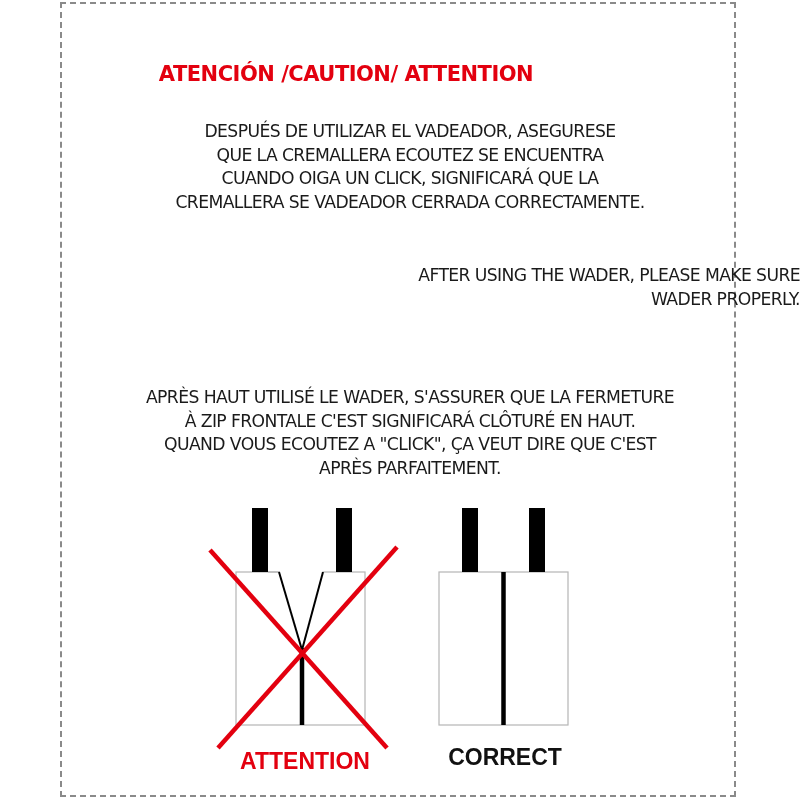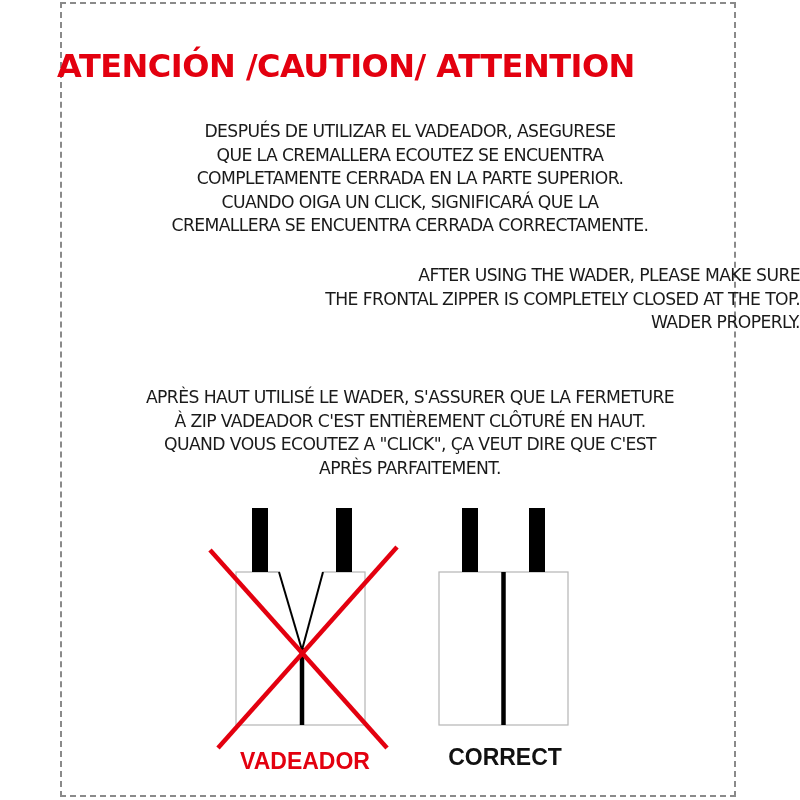--- a/index.html
+++ b/index.html
@@ -2,23 +2,23 @@
 <html><head>
   <meta charset="utf-8">
   <style>
     html, body { margin: 0; padding: 0; background: #ffffff; }
     body { width: 800px; height: 800px; position: relative; overflow: hidden; font-family: "Liberation Sans", sans-serif; }
     .frame {
       position: absolute; left: 60px; top: 2px; width: 676px; height: 795px;
       border: 2px dashed #8a8a8a; box-sizing: border-box;
     }
     .title {
-      position: absolute; left: 0; width: 692px; top: 48px; text-align: center;
+      position: absolute; left: 0; width: 692px; top: 56px; text-align: center;
       color: #e3000f; font-family: "DejaVu Sans", sans-serif; font-weight: bold;
-      font-size: 32px; letter-spacing: -0.5px; line-height: 36px;
+      font-size: 21px; letter-spacing: -0.5px; line-height: 36px;
     }
     .para {
       position: absolute; left: 0; width: 800px; text-align: center;
       color: #1a1a1a; font-family: "DejaVu Sans", sans-serif;
       font-size: 17.2px; line-height: 23.5px; letter-spacing: -0.6px;
     }
     .para div { white-space: nowrap; padding-left: 20px; }
     .p1 { top: 120px; }
     .p2 { top: 264px; text-align: right; }
     .p3 { top: 386px; }
@@ -33,34 +33,32 @@
 </head>
 <body>
 
 <div class="frame"></div>
 
 <div class="title">ATENCIÓN /CAUTION/ ATTENTION</div>
 
 <div class="para p1">
   <div>DESPUÉS DE UTILIZAR EL VADEADOR, ASEGURESE</div>
   <div>QUE LA CREMALLERA ECOUTEZ SE ENCUENTRA</div>
-  <div>COMPLETAMENTE CERRADA EN LA PARTE SUPERIOR.</div>
   <div>CUANDO OIGA UN CLICK, SIGNIFICARÁ QUE LA</div>
-  <div>CREMALLERA SE ENCUENTRA CERRADA CORRECTAMENTE.</div>
+  <div>CREMALLERA SE VADEADOR CERRADA CORRECTAMENTE.</div>
 </div>
 
 <div class="para p2">
   <div>AFTER USING THE WADER, PLEASE MAKE SURE</div>
-  <div>THE FRONTAL ZIPPER IS COMPLETELY CLOSED AT THE TOP.</div>
   <div>WADER PROPERLY.</div>
 </div>
 
 <div class="para p3">
   <div>APRÈS HAUT UTILISÉ LE WADER, S'ASSURER QUE LA FERMETURE</div>
-  <div>À ZIP VADEADOR C'EST ENTIÈREMENT CLÔTURÉ EN HAUT.</div>
+  <div>À ZIP FRONTALE C'EST SIGNIFICARÁ CLÔTURÉ EN HAUT.</div>
   <div>QUAND VOUS ECOUTEZ A "CLICK", ÇA VEUT DIRE QUE C'EST</div>
   <div>APRÈS PARFAITEMENT.</div>
 </div>
 
 <svg class="diagram" width="800" height="800" viewBox="0 0 800 800">
 
   <g>
     <rect x="236" y="572" width="129" height="153" fill="#ffffff" stroke="#b5b5b5" stroke-width="1.2"></rect>
     <rect x="252" y="508" width="16" height="64" fill="#000000"></rect>
     <rect x="336" y="508" width="16" height="64" fill="#000000"></rect>
@@ -75,14 +73,14 @@
   </g>
 
   <g>
     <rect x="439" y="572" width="129" height="153" fill="#ffffff" stroke="#b5b5b5" stroke-width="1.2"></rect>
     <rect x="462" y="508" width="16" height="64" fill="#000000"></rect>
     <rect x="529" y="508" width="16" height="64" fill="#000000"></rect>
     <line x1="503.5" y1="572" x2="503.5" y2="725" stroke="#000000" stroke-width="4.5"></line>
   </g>
 </svg>
 
-<div class="label label-incorrect">VADEADOR</div>
+<div class="label label-incorrect">ATTENTION</div>
 <div class="label label-correct">CORRECT</div>
 
 </body></html>

